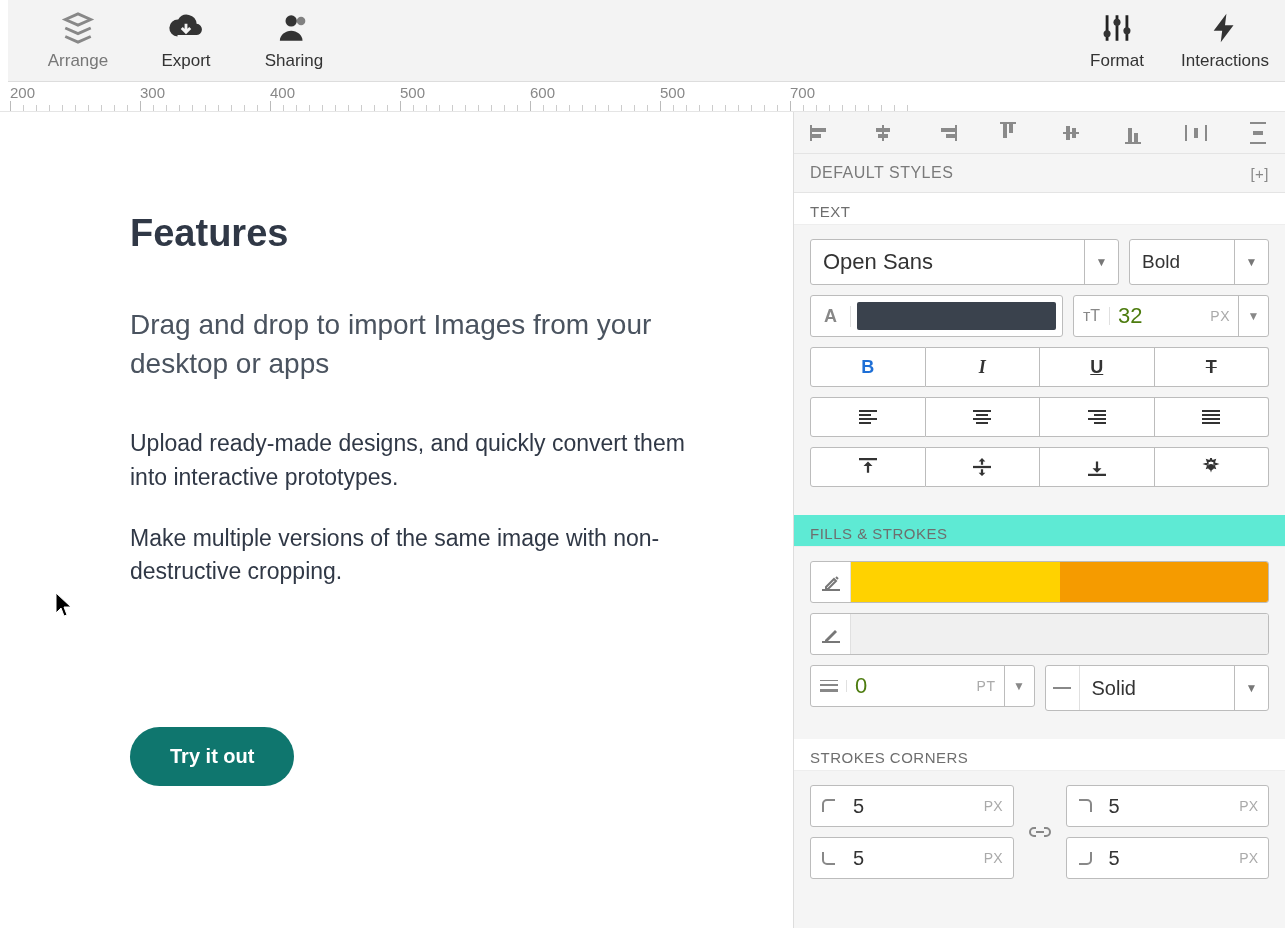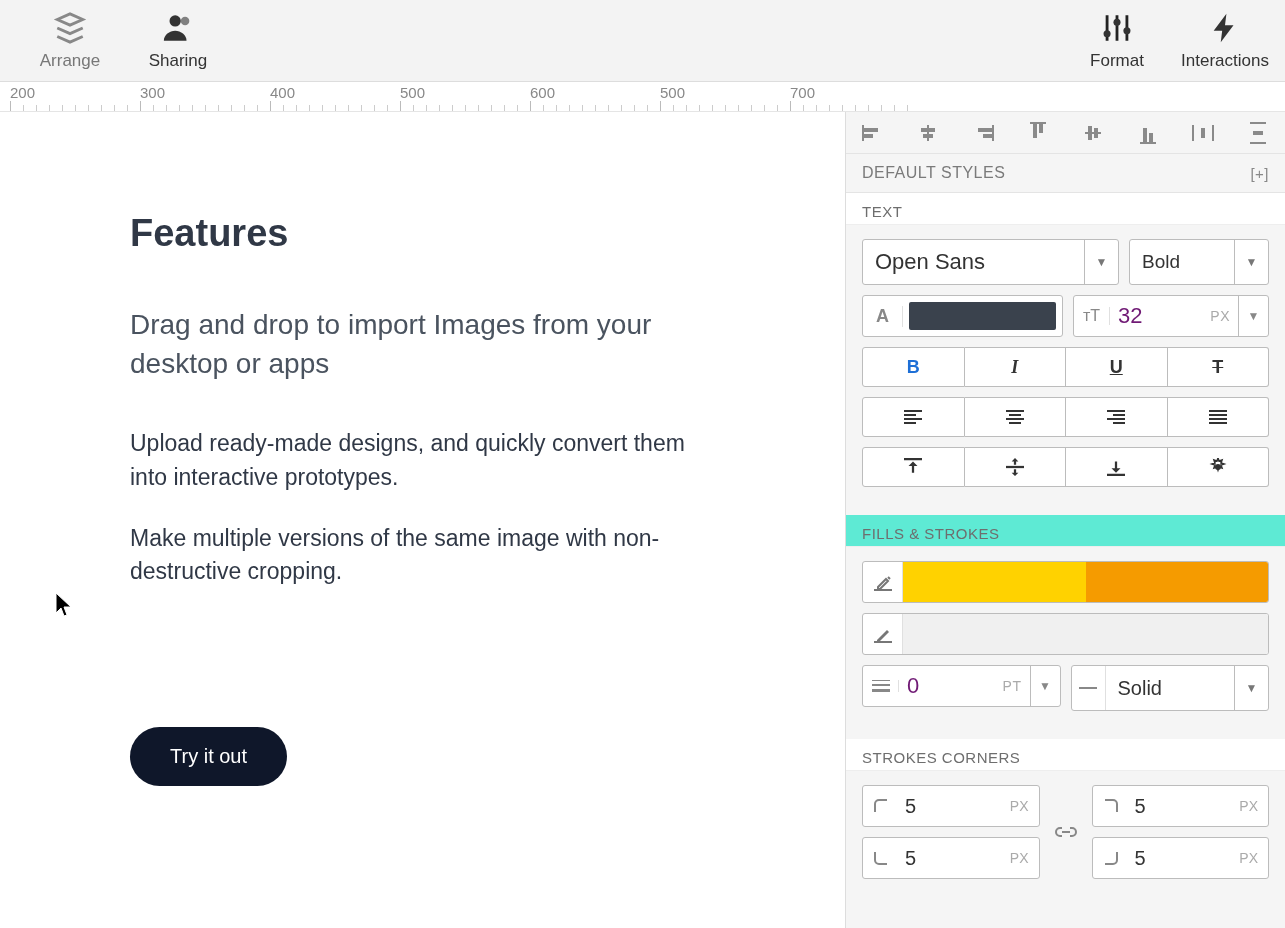--- a/index.html
+++ b/index.html
@@ -1,19 +1,19 @@
 <!DOCTYPE html>
 <html><head>
 <meta charset="utf-8">
 <style>
 * { box-sizing: border-box; margin: 0; padding: 0; }
 body { font-family: -apple-system, "Helvetica Neue", Arial, sans-serif; width: 1285px; height: 928px; overflow: hidden; background: #fff; }
 
 
-.toolbar { display: flex; align-items: center; height: 82px; background: #f3f3f3; border-bottom: 1px solid #ddd; padding: 11px 10px; }
+.toolbar { display: flex; align-items: center; height: 82px; background: #f3f3f3; border-bottom: 1px solid #ddd; padding: 11px 10px; margin-left: 8px; }
 .toolbar-left { display: flex; gap: 28px; padding-left: 20px; }
 .toolbar-right { display: flex; gap: 28px; margin-left: auto; padding-right: 10px; }
 .tool-btn { display: flex; flex-direction: column; align-items: center; justify-content: flex-end; gap: 6px; cursor: pointer; color: #333; font-size: 17px; width: 80px; }
 .tool-btn .ico { height: 34px; display: flex; align-items: center; justify-content: center; }
 .tool-btn svg { width: 34px; height: 34px; fill: #333; }
 .tool-btn.light svg { fill: #888; }
 .tool-btn.light { color: #777; }
 
 
 .ruler { height: 30px; background: #fff; border-bottom: 1px solid #e5e5e5; position: relative; color: #888; font-size: 15px; overflow: hidden; }
@@ -21,25 +21,25 @@
 .ruler .tick-major { position: absolute; bottom: 0; width: 1px; height: 10px; background: #bbb; }
 .ruler .tick-minor { position: absolute; bottom: 0; width: 1px; height: 6px; background: #ccc; }
 
 
 .main { display: flex; height: calc(928px - 82px - 30px); }
 .canvas { flex: 1; background: #fff; position: relative; padding-top: 0; }
 .canvas-inner { padding: 100px 40px 0 130px; }
 .h-title { font-size: 38px; font-weight: 700; color: #303846; margin-bottom: 50px; }
 .h-sub { font-size: 28px; color: #4a535f; line-height: 1.4; max-width: 620px; margin-bottom: 44px; }
 .h-body { font-size: 23px; color: #303846; line-height: 1.45; max-width: 560px; margin-bottom: 28px; }
-.cta { display: inline-block; margin-top: 110px; background: #0f172a; color: #fff; font-size: 20px; font-weight: 400; padding: 18px 40px; border-radius: 999px; cursor: pointer; }
+.cta { display: inline-block; margin-top: 110px; background: #0f766e; color: #fff; font-size: 20px; font-weight: 700; padding: 18px 40px; border-radius: 999px; cursor: pointer; }
 .cursor { position: absolute; left: 55px; top: 480px; font-size: 24px; color: #000; }
 
 
-.panel { width: 440px; background: #f5f5f5; border-left: 1px solid #ddd; display: flex; flex-direction: column; overflow: hidden; }
+.panel { width: 492px; background: #f5f5f5; border-left: 1px solid #ddd; display: flex; flex-direction: column; overflow: hidden; }
 .align-row { display: flex; justify-content: space-between; padding: 6px 14px; height: 42px; align-items: center; border-bottom: 1px solid #e4e4e4; background:#f5f5f5;}
 .align-row .ai { width: 26px; height: 20px; cursor: pointer; display:flex;align-items:center;justify-content:center; }
 .align-row svg { fill: #8a8a8a; }
 
 .sect-hdr { display:flex; align-items:center; justify-content:space-between; padding: 10px 16px; font-size: 16px; color: #7a7a7a; letter-spacing: .5px; border-bottom:1px solid #e4e4e4; background:#f5f5f5;}
 .sect-hdr .plus { color:#888; font-size:15px; cursor:pointer; }
 .sect-sub { padding: 10px 16px 4px; font-size: 15px; color:#6e6e6e; letter-spacing:.5px; background:#fff; border-bottom:1px solid #eee; }
 
 .sect-body { background:#f5f5f5; padding: 14px 16px 18px; }
 
@@ -48,21 +48,21 @@
 .select .val { flex:1; padding:0 12px; font-size:22px; color:#333; }
 .select .arr { width:34px; height:100%; border-left:1px solid #bcbcbc; display:flex; align-items:center; justify-content:center; color:#777; font-size:12px;}
 .select.sm { flex:0 0 140px; }
 
 .colorfield { flex:1; display:flex; align-items:center; background:#fff; border:1px solid #bcbcbc; border-radius:3px; height:42px; overflow:hidden;}
 .colorfield .lab { width:40px; display:flex; align-items:center; justify-content:center; color:#888; font-size:18px; font-weight:600; border-right:1px solid #e0e0e0;}
 .colorfield .sw { flex:1; height:28px; margin:0 6px; border-radius:2px; }
 .sw-dark { background:#3a424d; }
 .numfield { flex:0 0 196px; display:flex; align-items:center; background:#fff; border:1px solid #bcbcbc; border-radius:3px; height:42px; }
 .numfield .ic { width:36px; display:flex; align-items:center; justify-content:center; color:#888; font-size:16px; border-right:1px solid #e0e0e0;}
-.numfield .val { flex:1; padding:0 8px; font-size:22px; color:#701a75; }
+.numfield .val { flex:1; padding:0 8px; font-size:22px; color:#4d7c0f; }
 .numfield .unit { padding:0 8px; color:#aaa; font-size:14px; letter-spacing:.5px;}
 .numfield .arr { width:30px; border-left:1px solid #bcbcbc; height:100%; display:flex;align-items:center;justify-content:center;color:#888;font-size:12px;}
 
 .btnrow { display:flex; gap:0; margin-bottom:10px; }
 .btnrow .b { flex:1; height:40px; background:#fff; border:1px solid #bcbcbc; display:flex; align-items:center; justify-content:center; cursor:pointer; color:#333; font-size:18px; font-weight:600;}
 .btnrow .b:not(:first-child){ border-left:none;}
 .btnrow .b:first-child{ border-radius:3px 0 0 3px;}
 .btnrow .b:last-child{ border-radius:0 3px 3px 0;}
 .btnrow .b.active { color:#1e6fd6; }
 .btnrow .b svg { width:18px; height:18px; fill:#333; }
@@ -89,20 +89,29 @@
 
 <div class="toolbar">
   <div class="toolbar-left">
     <div class="tool-btn light">
       <div class="ico">
           <svg viewBox="0 0 24 24">
             <path d="M3 6l9-4 9 4-9 4-9-4zm0 6l9 4 9-4m-18 6l9 4 9-4" fill="none" stroke="#888" stroke-width="2"></path>
           </svg>
         </div>
       <span>Arrange</span>
+    </div>
+    <div class="tool-btn">
+      <div class="ico">
+          <svg viewBox="0 0 24 24">
+            <path d="M6 18a6 6 0 0 1 .5-12 7 7 0 0 1 13 3 4 4 0 0 1-.5 8H6z"></path>
+            <path d="M12 9v6m-3-3l3 3 3-3" stroke="#f3f3f3" stroke-width="2" fill="none"></path>
+          </svg>
+        </div>
+      <span>Export</span>
     </div>
     <div class="tool-btn">
       <div class="ico">
           <svg viewBox="0 0 24 24">
             <circle cx="10" cy="7" r="4"></circle>
             <path d="M2 21c0-4 4-7 8-7s8 3 8 7H2z"></path>
             <circle cx="17" cy="7" r="3" opacity=".6"></circle>
           </svg>
         </div>
       <span>Sharing</span>

